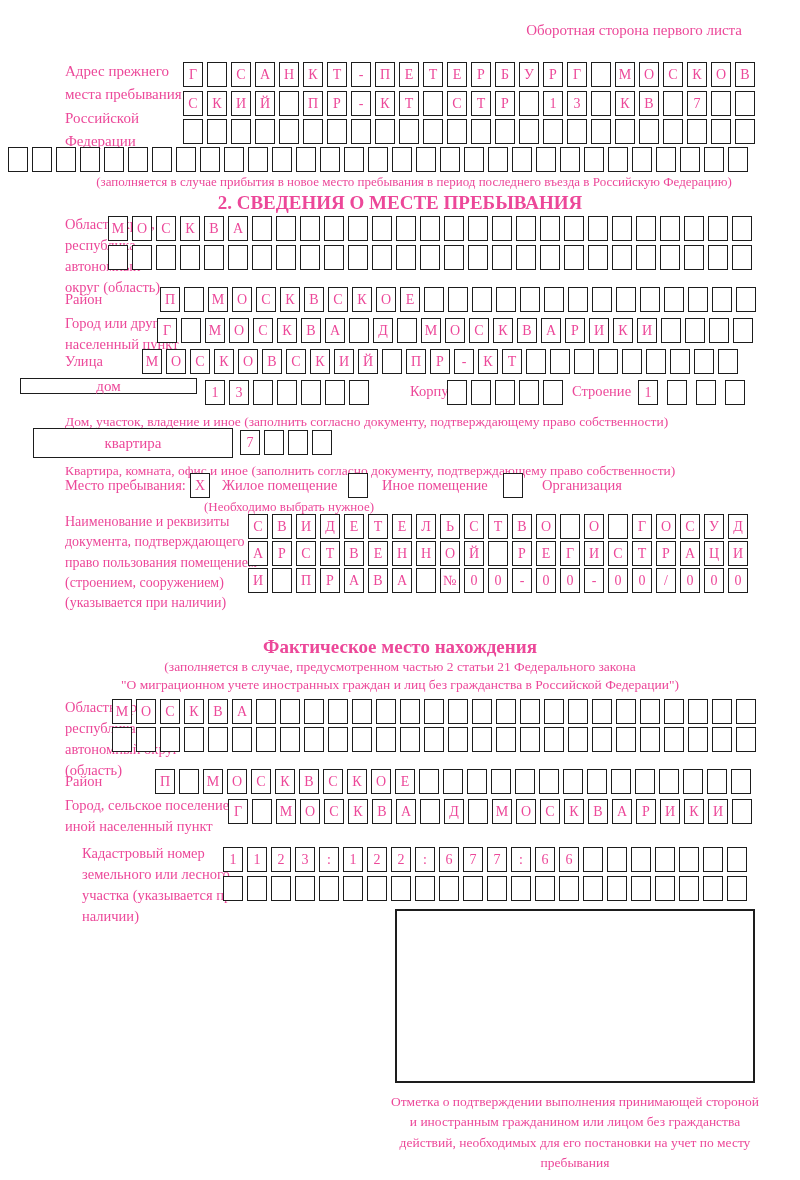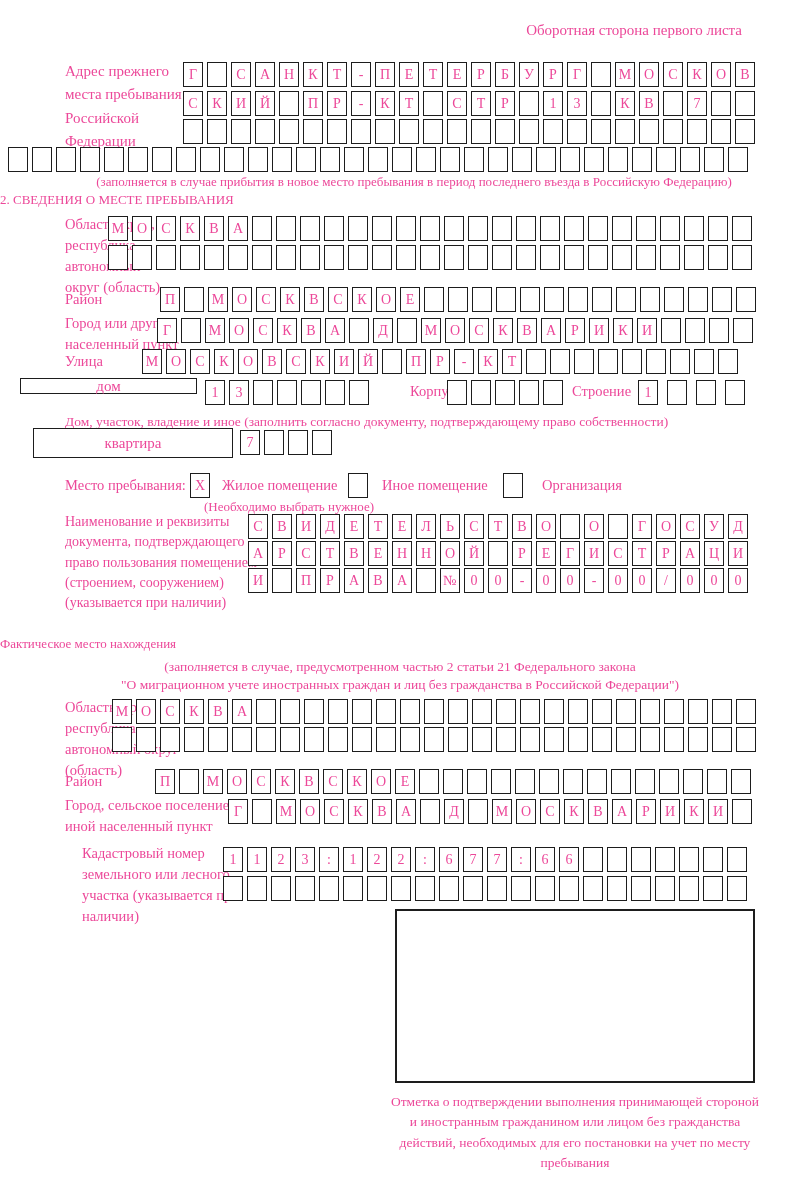--- a/index.html
+++ b/index.html
@@ -1,21 +1,21 @@
 <!DOCTYPE html>
 <html><head>
 <meta charset="utf-8">
 <style>
   html,body{margin:0;padding:0;background:#fff;}
   #page{position:relative;width:800px;height:1180px;background:#fff;
         font-family:"Liberation Serif","DejaVu Serif",serif;color:#ec4899;overflow:hidden;}
   .abs{position:absolute;box-sizing:border-box;}
   .label{font-size:14.5px;line-height:1.45;}
   .small{font-size:13px;padding-left:28px;}
-  .title{font-weight:normal;font-size:13px;text-align:left;width:100%;}
+  .title{font-weight:bold;font-size:19px;text-align:center;width:100%;}
   .center{text-align:center;}
   .cellrow{display:flex;}
   .cell{box-sizing:border-box;width:20px;height:25px;margin-right:4px;border:1.6px solid #1d1d1d;
         display:inline-flex;align-items:center;justify-content:center;
         font-size:14px;font-family:"Liberation Serif",serif;background:#fff;flex:0 0 auto;}
   .sparse .cell{margin-right:9px;}
   .wbox{border:1.6px solid #1d1d1d;display:flex;align-items:center;justify-content:center;
         font-size:15px;background:#fff;}
   .stampbox{border:2px solid #1d1d1d;background:#fff;}
   .optlabel{font-size:14.5px;}
@@ -321,20 +321,21 @@
 
   <div class="abs wbox" style="left:33px;top:428px;width:200px;height:30px;">
     <span>квартира</span>
   </div>
   <div class="abs cellrow" style="left:240px;top:430px;">
       <span class="cell">7</span>
       <span class="cell"></span>
       <span class="cell"></span>
       <span class="cell"></span>
     </div>
+  <div class="abs" style="left:65px;top:463px;font-size:13.5px;">Квартира, комната, офис и иное (заполнить согласно документу, подтверждающему право собственности)</div>
 
   <div class="abs optlabel" style="left:65px;top:477px;">Место пребывания:</div>
   <span class="abs cell" style="left:190px;top:473px;">X</span>
   <div class="abs optlabel" style="left:222px;top:477px;">Жилое помещение</div>
   <span class="abs cell" style="left:348px;top:473px;"></span>
   <div class="abs optlabel" style="left:382px;top:477px;">Иное помещение</div>
   <span class="abs cell" style="left:503px;top:473px;"></span>
   <div class="abs optlabel" style="left:542px;top:477px;">Организация</div>
   <div class="abs small center" style="left:140px;top:499px;width:270px;">(Необходимо выбрать нужное)</div>
 

